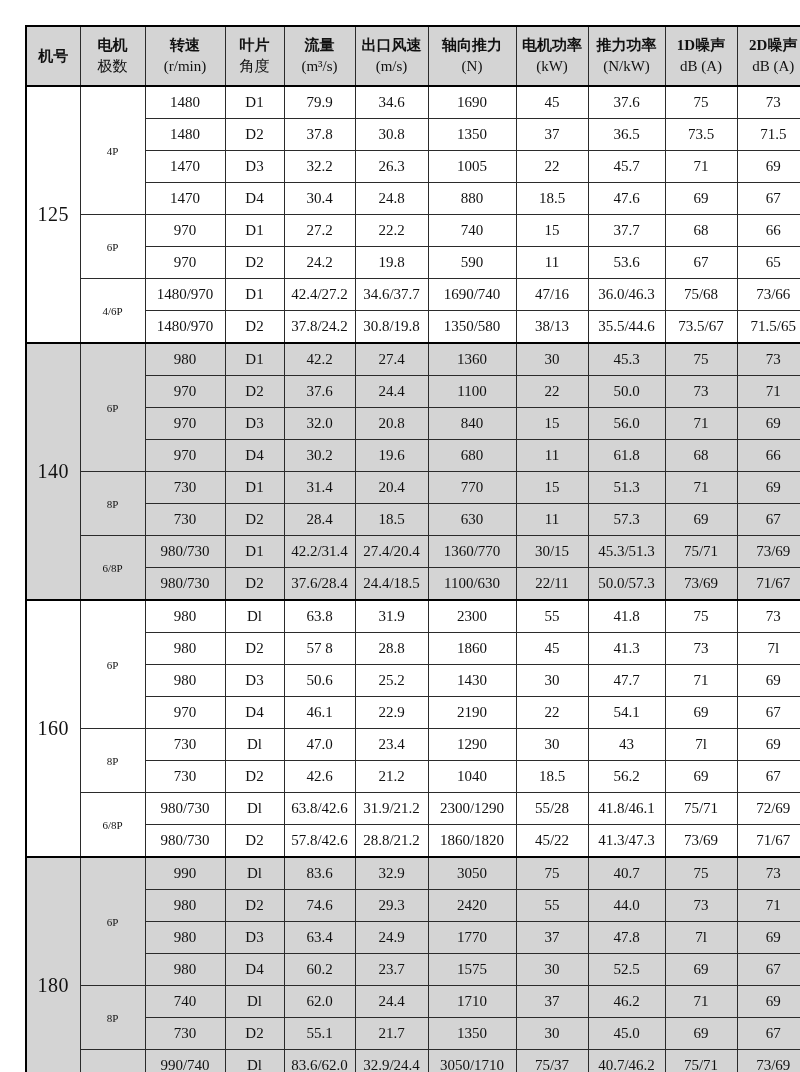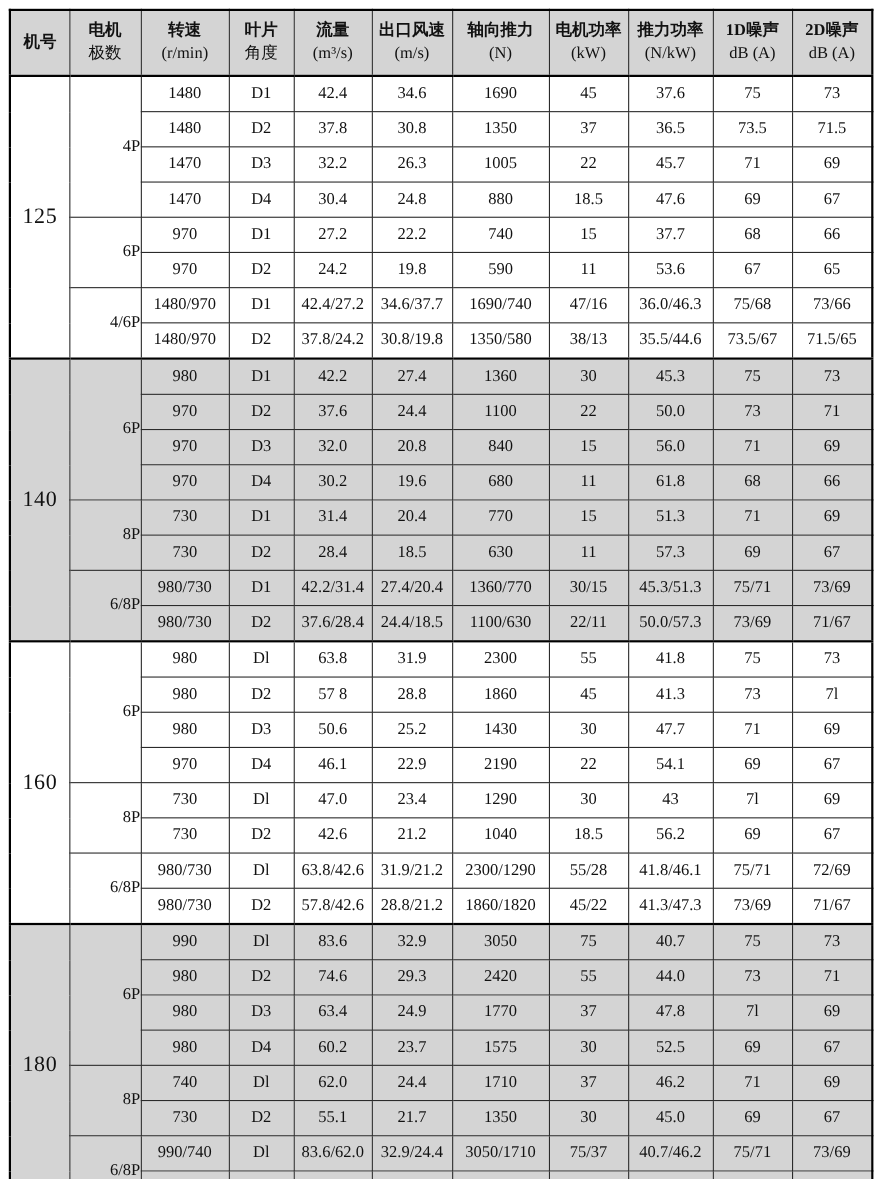--- a/index.html
+++ b/index.html
@@ -4,21 +4,21 @@
 <style>
   html, body {
     margin: 0;
     padding: 0;
     background: #ffffff;
   }
   .page {
     width: 800px;
     height: 1072px;
     box-sizing: border-box;
-    padding: 8px;
+    padding: 25px;
     background: #ffffff;
     font-family: "Liberation Serif", "DejaVu Serif", serif;
   }
   table.fan-table {
     border-collapse: collapse;
     table-layout: fixed;
     width: 784px;
     height: 1056px;
     border: 2px solid #000000;
   }
@@ -37,21 +37,21 @@
     font-weight: bold;
     height: 58px;
     line-height: 1.4;
     font-size: 15px;
   }
   .fan-table thead th .h2 { display: block; font-weight: normal; }
   .fan-table tbody td { height: 31px; }
   tr.shaded td { background: var(--shade, #d4d4d4); }
   tr.block-start td { border-top: 2px solid #000000; }
   td.machine-cell { font-size: 20px; letter-spacing: 0.5px; }
-  td.poles-cell { font-size: 15px; text-align: right; }
+  td.poles-cell { font-size: 11px; }
 </style>
 </head>
 <body>
 
 <div class="page">
   <table class="fan-table">
     <colgroup>
       <col style="width:54px">
         <col style="width:65px">
         <col style="width:80px">
@@ -78,21 +78,21 @@
         <th><span>1D噪声</span><span class="h2">dB (A)</span></th>
         <th><span>2D噪声</span><span class="h2">dB (A)</span></th>
       </tr>
     </thead>
     <tbody id="table-body">
         <tr class="block-start">
           <td rowspan="8" class="machine-cell">125</td>
           <td rowspan="4" class="poles-cell">4P</td>
           <td>1480</td>
           <td>D1</td>
-          <td>42.4</td>
+          <td>79.9</td>
           <td>34.6</td>
           <td>1690</td>
           <td>45</td>
           <td>37.6</td>
           <td>75</td>
           <td>73</td>
         </tr>
         <tr>
           <td>1480</td>
           <td>D2</td>

